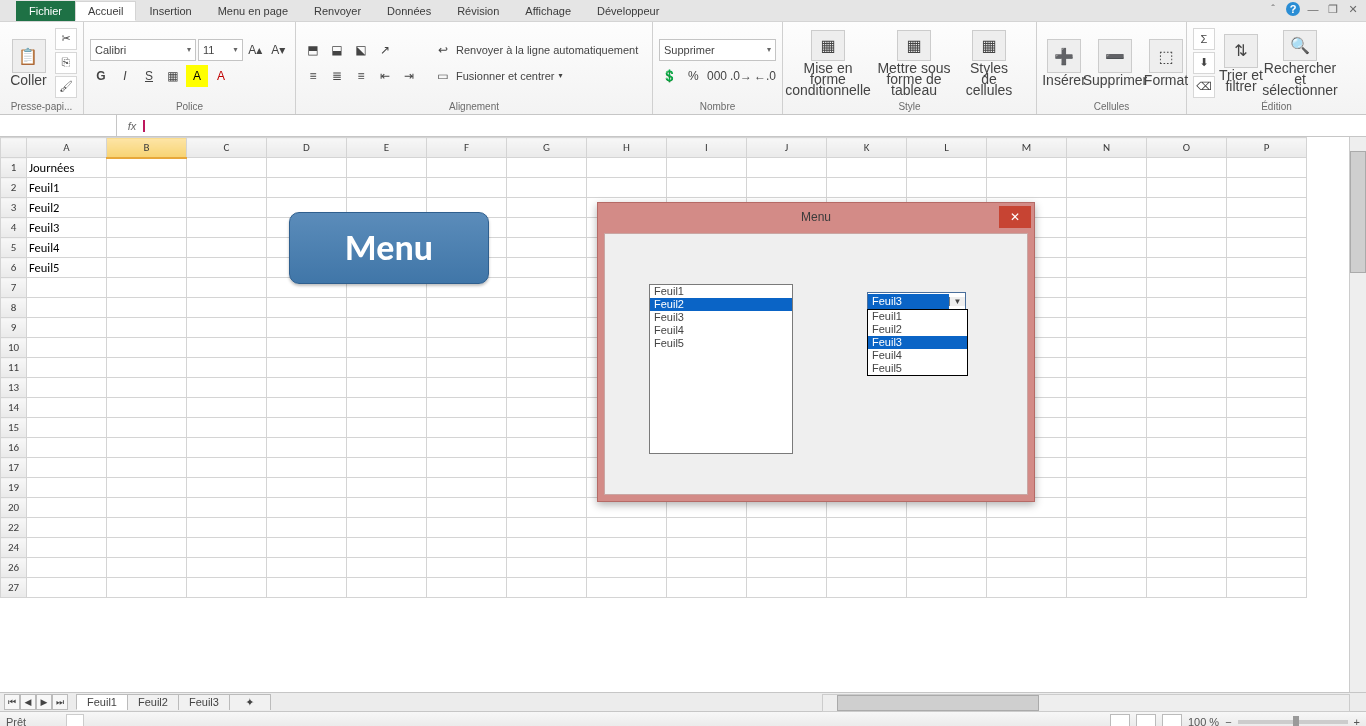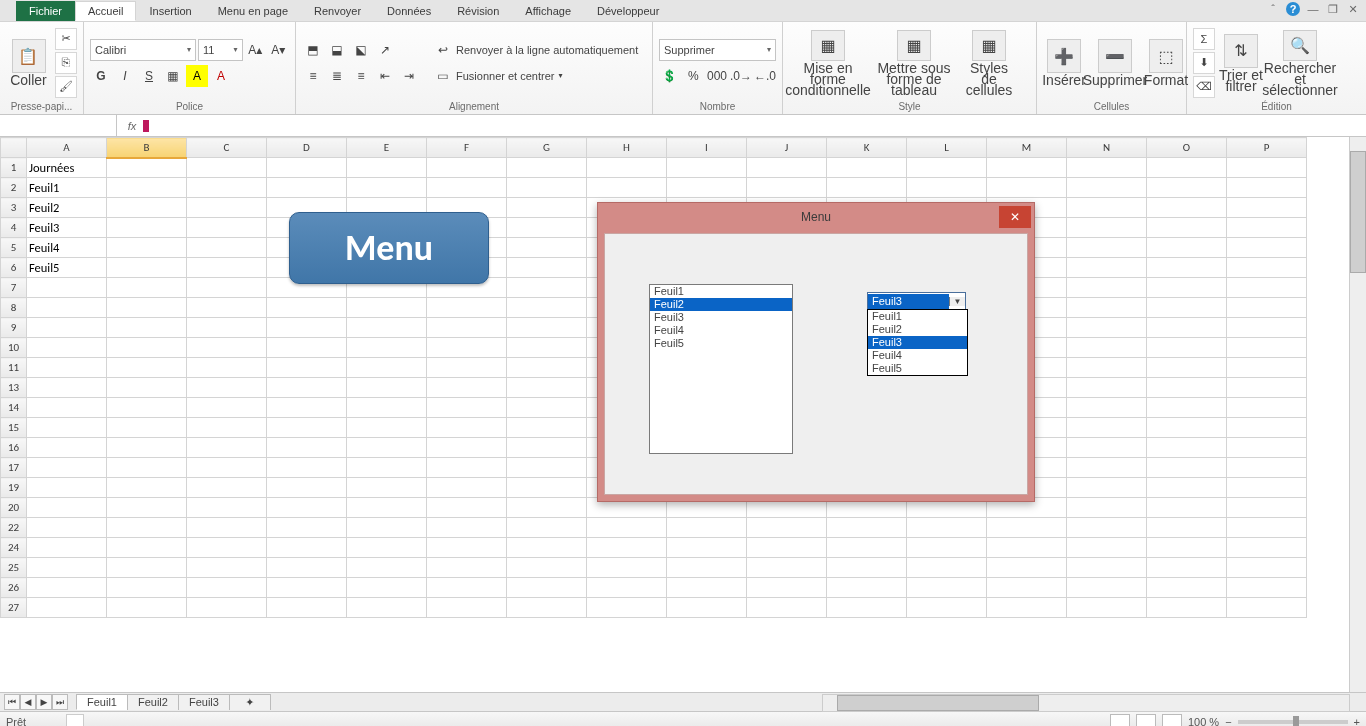--- a/index.html
+++ b/index.html
@@ -24,21 +24,21 @@
 .rowbtns .mini{width:20px;height:20px;border:1px solid #d7d7d7;background:#fff;display:flex;align-items:center;justify-content:center;font-size:11px;cursor:pointer}
 .fontrow{display:flex;flex-direction:column;gap:4px}
 .fontrow .r{display:flex;gap:2px;align-items:center}
 .combo{border:1px solid #c4c4c4;background:#fff;height:20px;display:flex;align-items:center;padding:0 4px;font-size:11px}
 .combo .arr{margin-left:auto;font-size:8px;color:#666}
 .tool{width:20px;height:20px;border:1px solid transparent;display:flex;align-items:center;justify-content:center;cursor:pointer;font-size:12px}
 
 .fbar{height:21px;border-bottom:1px solid #c6c6c6;display:flex;align-items:stretch}
 .fbar .namebox{width:108px;border-right:1px solid #c6c6c6;display:flex;align-items:center;padding:0 4px}
 .fbar .fxbox{flex:1;display:flex;align-items:center;padding:0 4px;color:#888}
-.fbar .fx{width:22px;text-align:center;font-style:italic;color:#666;border-right:6px solid #be185d;margin-right:12px}
+.fbar .fx{width:22px;text-align:center;font-style:italic;color:#666;border-right:2px solid #be185d;margin-right:12px}
 
 .gridwrap{position:relative;height:555px;overflow:hidden}
 .gridwrap table{border-collapse:collapse;table-layout:fixed}
 .gridwrap th,.gridwrap td{border:1px solid #d4d4d4;font-size:12.5px;font-family:Calibri,sans-serif;color:#000;padding:0 2px;box-sizing:border-box;height:20px;overflow:hidden;white-space:nowrap}
 .gridwrap th{background:linear-gradient(#f7f7f7,#eaeaea);color:#3c3c3c;font-weight:normal;font-size:11px;text-align:center}
 .rowh{width:26px;background:linear-gradient(#f7f7f7,#eaeaea)!important;text-align:center;font-size:11px;color:#3c3c3c}
 th.selcol{background:linear-gradient(#fde5a6,#f7d373)!important;border-bottom:2px solid #e7a83b}
 td.selcell{outline:2px solid #000;outline-offset:-1px}
 .corner{background:#eaeaea;border:1px solid #c6c6c6}
 
@@ -654,39 +654,20 @@
           <td class=""></td>
           <td class=""></td>
           <td class=""></td>
           <td class=""></td>
           <td class=""></td>
           <td class=""></td>
           <td class=""></td>
           <td class=""></td>
         </tr>
         <tr>
-          <th class="rowh">25</th>
-          <td class=""></td>
-          <td class=""></td>
-          <td class=""></td>
-          <td class=""></td>
-          <td class=""></td>
-          <td class=""></td>
-          <td class=""></td>
-          <td class=""></td>
-          <td class=""></td>
-          <td class=""></td>
-          <td class=""></td>
-          <td class=""></td>
-          <td class=""></td>
-          <td class=""></td>
-          <td class=""></td>
-          <td class=""></td>
-        </tr>
-        <tr>
           <th class="rowh">26</th>
           <td class=""></td>
           <td class=""></td>
           <td class=""></td>
           <td class=""></td>
           <td class=""></td>
           <td class=""></td>
           <td class=""></td>
           <td class=""></td>
           <td class=""></td>

